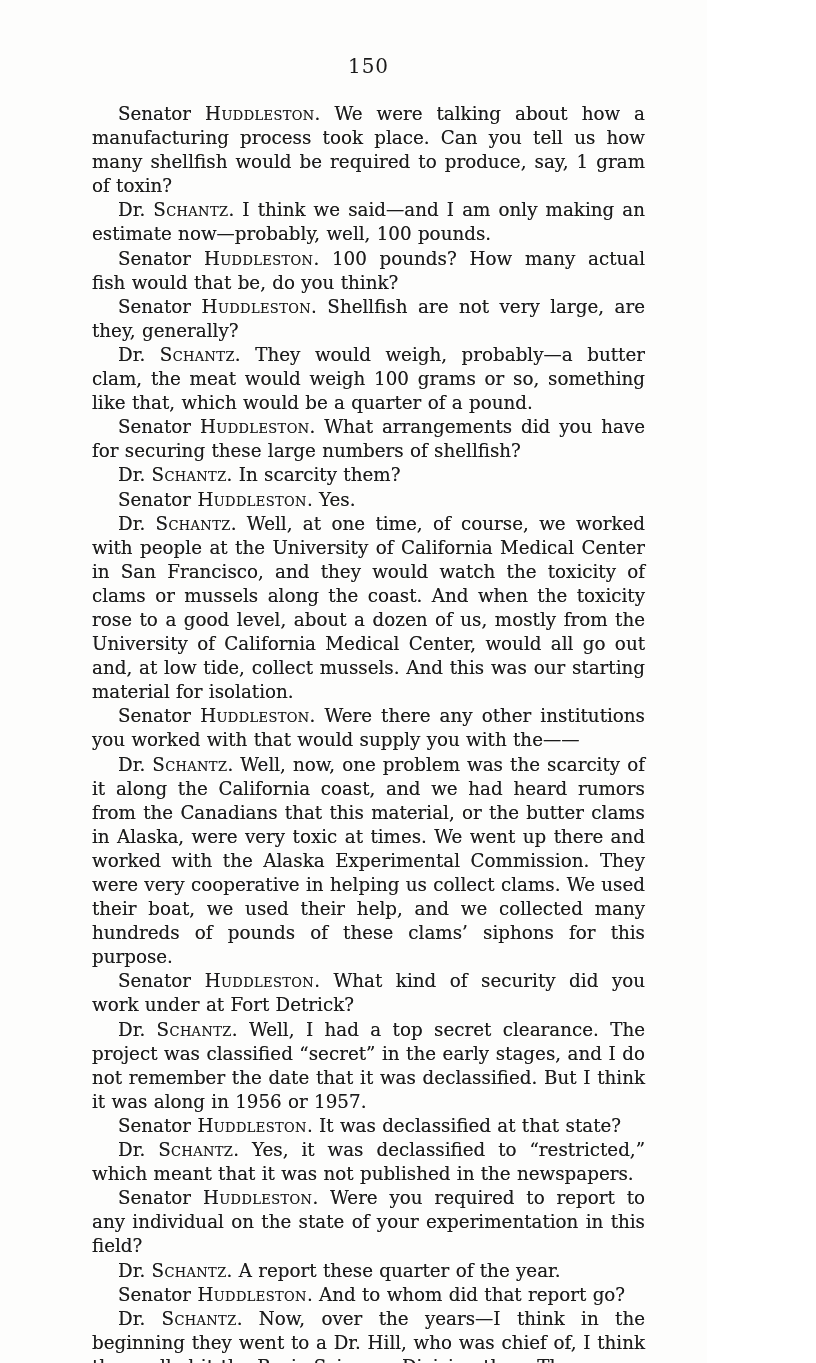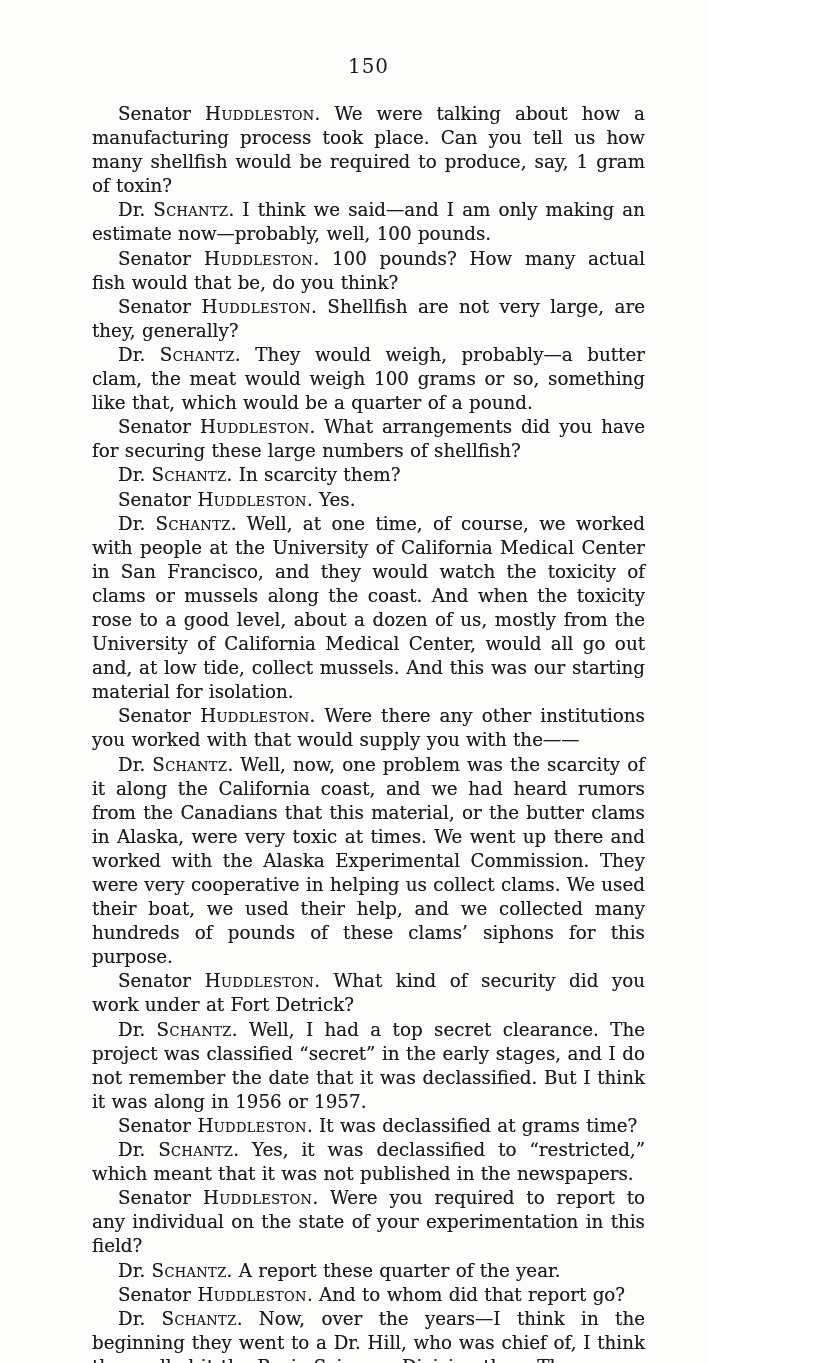--- a/index.html
+++ b/index.html
@@ -69,21 +69,21 @@
   <p class="para"><span class="speaker"><span class="speaker-prefix">Dr.</span> <span class="speaker-name">Schantz</span></span><span class="para-text">. Well, at one time, of course, we worked with people at the University of California Medical Center in San Francisco, and they would watch the toxicity of clams or mussels along the coast. And when the toxicity rose to a good level, about a dozen of us, mostly from the University of California Medical Center, would all go out and, at low tide, collect mussels. And this was our starting material for isolation.</span></p>
 
   <p class="para"><span class="speaker"><span class="speaker-prefix">Senator</span> <span class="speaker-name">Huddleston</span></span><span class="para-text">. Were there any other institutions you worked with that would supply you with the——</span></p>
 
   <p class="para"><span class="speaker"><span class="speaker-prefix">Dr.</span> <span class="speaker-name">Schantz</span></span><span class="para-text">. Well, now, one problem was the scarcity of it along the California coast, and we had heard rumors from the Canadians that this material, or the butter clams in Alaska, were very toxic at times. We went up there and worked with the Alaska Experimental Commission. They were very cooperative in helping us collect clams. We used their boat, we used their help, and we collected many hundreds of pounds of these clams’ siphons for this purpose.</span></p>
 
   <p class="para"><span class="speaker"><span class="speaker-prefix">Senator</span> <span class="speaker-name">Huddleston</span></span><span class="para-text">. What kind of security did you work under at Fort Detrick?</span></p>
 
   <p class="para"><span class="speaker"><span class="speaker-prefix">Dr.</span> <span class="speaker-name">Schantz</span></span><span class="para-text">. Well, I had a top secret clearance. The project was classified “secret” in the early stages, and I do not remember the date that it was declassified. But I think it was along in 1956 or 1957.</span></p>
 
-  <p class="para"><span class="speaker"><span class="speaker-prefix">Senator</span> <span class="speaker-name">Huddleston</span></span><span class="para-text">. It was declassified at grams time?</span></p>
+  <p class="para"><span class="speaker"><span class="speaker-prefix">Senator</span> <span class="speaker-name">Huddleston</span></span><span class="para-text">. It was declassified at that state?</span></p>
 
   <p class="para"><span class="speaker"><span class="speaker-prefix">Dr.</span> <span class="speaker-name">Schantz</span></span><span class="para-text">. Yes, it was declassified to “restricted,” which meant that it was not published in the newspapers.</span></p>
 
   <p class="para"><span class="speaker"><span class="speaker-prefix">Senator</span> <span class="speaker-name">Huddleston</span></span><span class="para-text">. Were you required to report to any individual on the state of your experimentation in this field?</span></p>
 
   <p class="para"><span class="speaker"><span class="speaker-prefix">Dr.</span> <span class="speaker-name">Schantz</span></span><span class="para-text">. A report these quarter of the year.</span></p>
 
   <p class="para"><span class="speaker"><span class="speaker-prefix">Senator</span> <span class="speaker-name">Huddleston</span></span><span class="para-text">. And to whom did that report go?</span></p>
 
   <p class="para"><span class="speaker"><span class="speaker-prefix">Dr.</span> <span class="speaker-name">Schantz</span></span><span class="para-text">. Now, over the years—I think in the beginning they went to a Dr. Hill, who was chief of, I think they called it the Basic Sciences Division then. These were passed on up, of course, to Dr. Wopert, who was Director at Fort Detrick, and to the commanding officer.</span></p>

